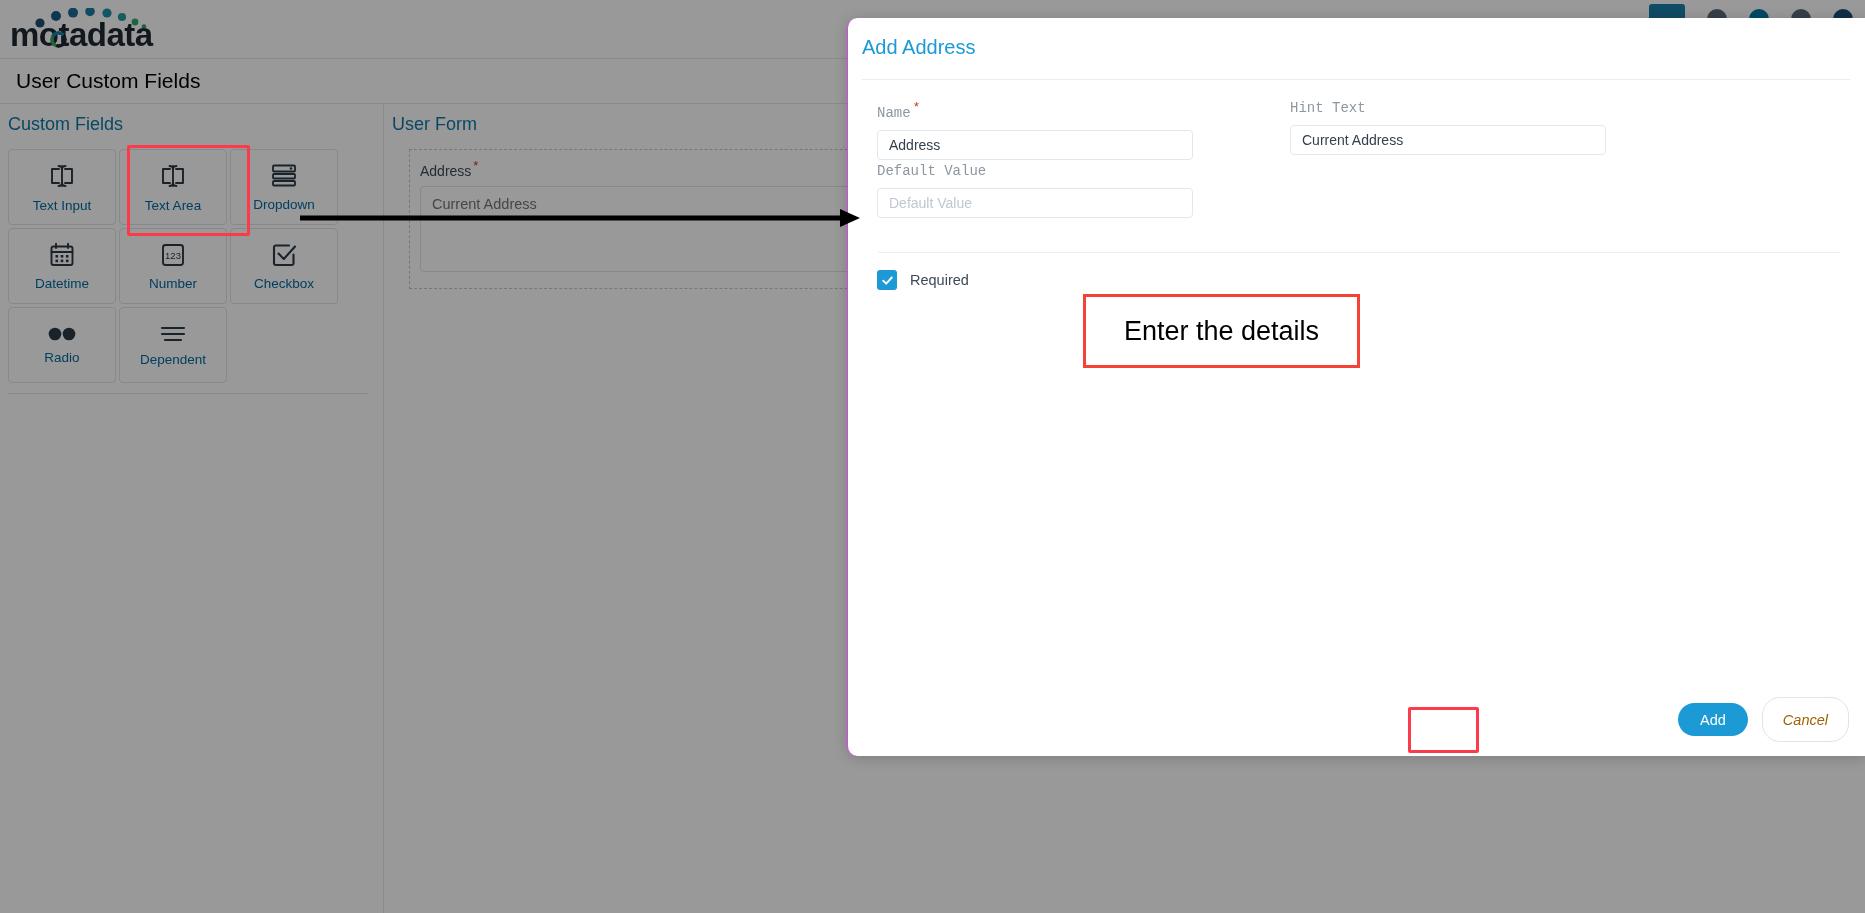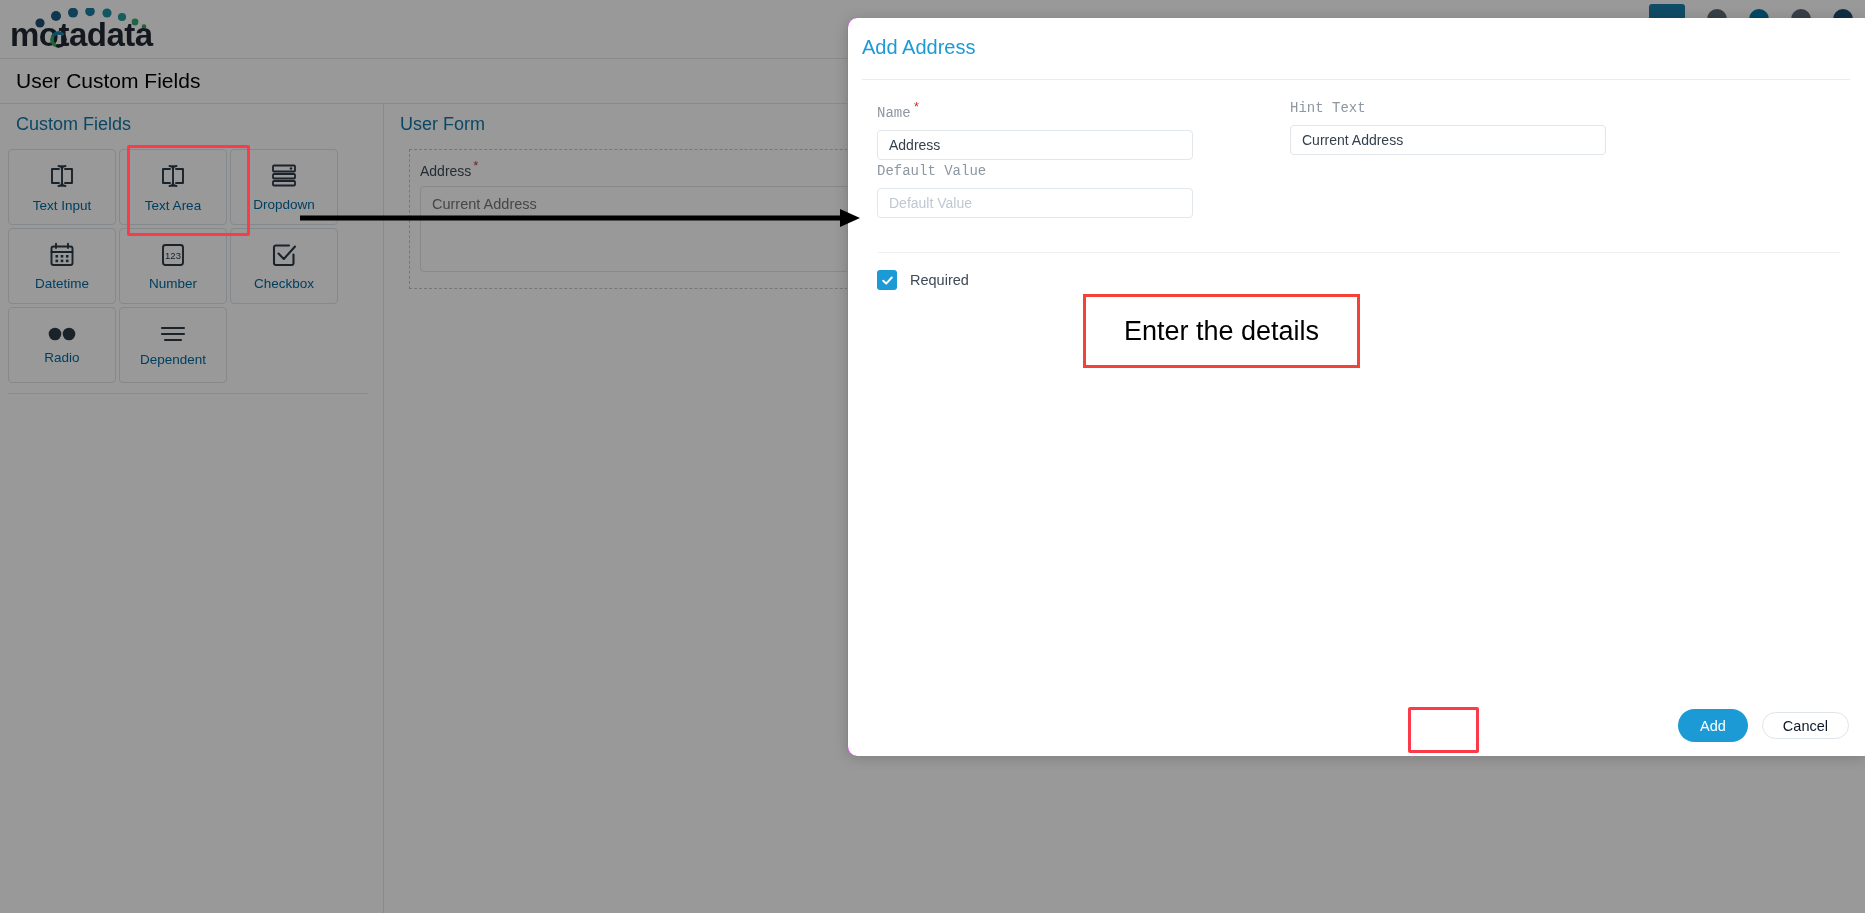--- a/index.html
+++ b/index.html
@@ -97,21 +97,21 @@
     position:absolute; left:0; top:0; width:384px; height:809px;
     background:#ffffff;
     border-right:1px solid #e3e7ea;
     box-sizing:border-box;
   }
   .pane-right {
     position:absolute; left:384px; top:0; width:1481px; height:809px;
     background:#ffffff;
   }
   .section-title {
-    position:absolute; left:16px; top:10px;
+    position:absolute; left:8px; top:10px;
     font-size:18px; color:#1079a8;
   }
 
   
   .palette {
     position:absolute; left:8px; top:45px;
     width:360px;
     display:flex; flex-wrap:wrap; gap:3px;
   }
   .tile {
@@ -206,23 +206,23 @@
   .modal-footer {
     position:absolute; right:16px; bottom:14px;
     display:flex; align-items:center; gap:14px;
   }
   .btn-add {
     background:#1b9ad6; color:#ffffff; border:none;
     border-radius:18px; height:33px; min-width:64px; padding:0 22px;
     font-size:14.5px; font-family:"Liberation Sans", sans-serif;
   }
   .btn-cancel {
-    background:#ffffff; color:#0f172a; border:1px solid #dfe4e8;
-    border-radius:18px; height:27px; padding:0 20px;
-    font-size:14.5px; font-family:"Liberation Sans", sans-serif;
+    background:#ffffff; color:#a16207; border:1px solid #dfe4e8;
+    border-radius:18px; height:45px; padding:0 20px;
+    font-size:14.5px; font-family:"Liberation Sans", sans-serif;font-style:italic;
   }
 
   
   .anno-rect {
     position:absolute; border:3px solid #fb3b4a; border-radius:2px;
     pointer-events:none; z-index:90;
   }
   .anno-note {
     position:absolute; z-index:90;
     background:#ffffff; border:3px solid #f44336;

